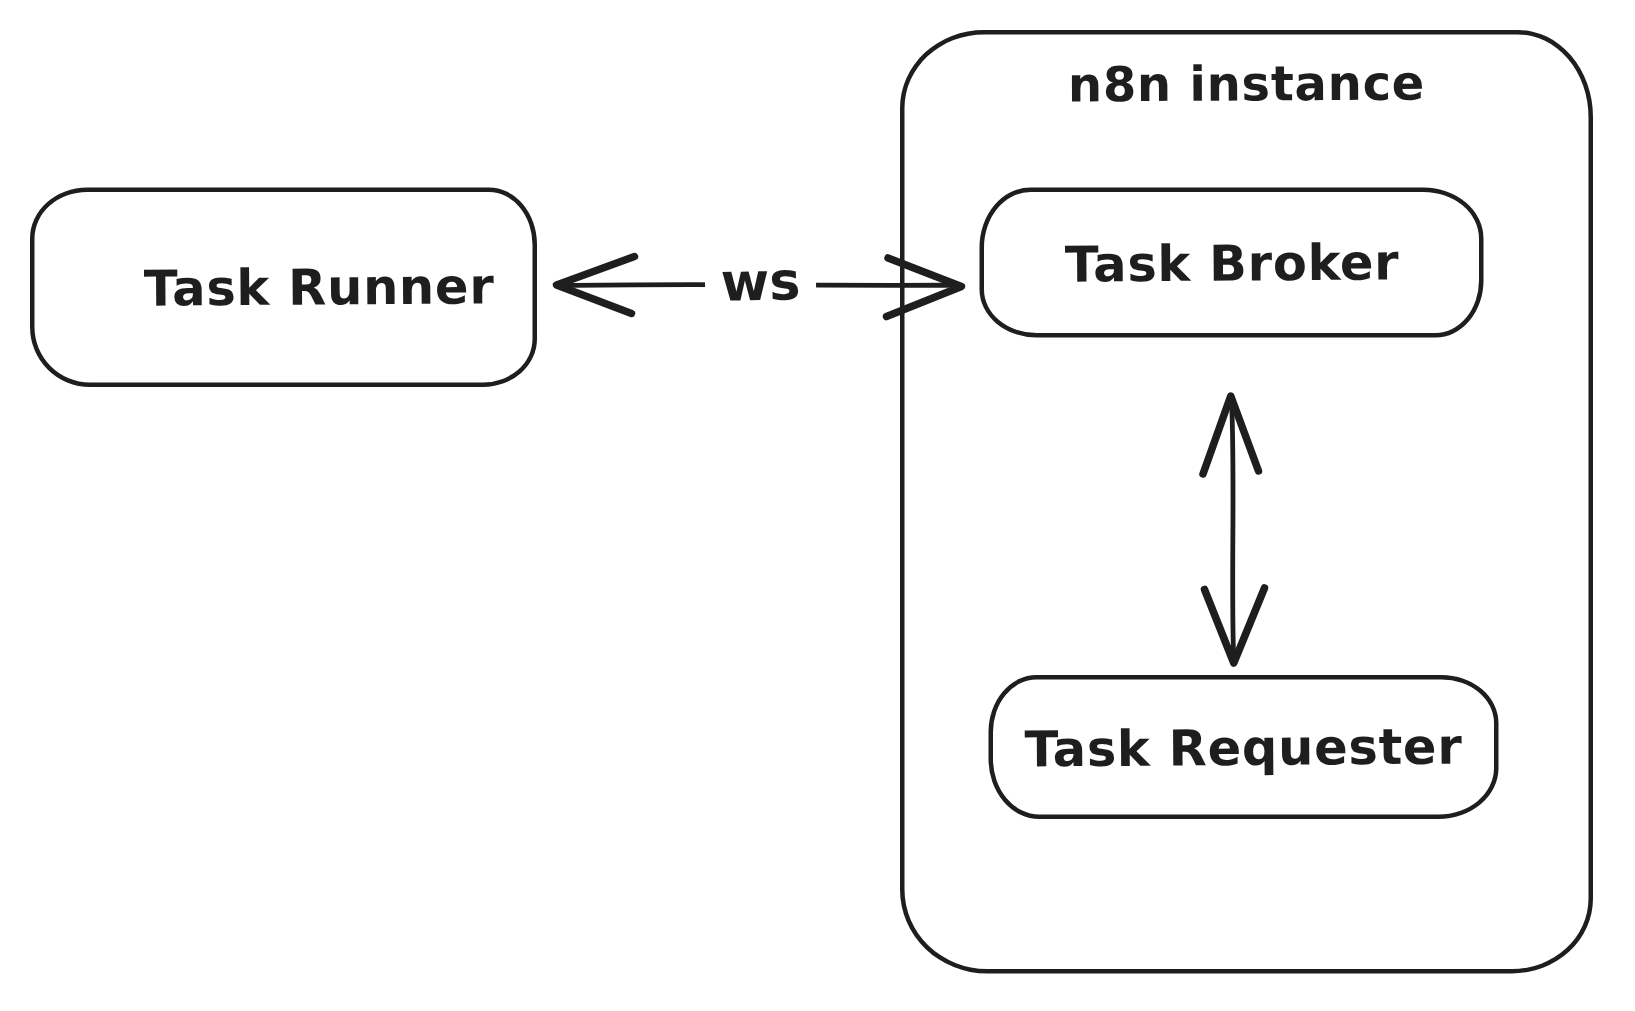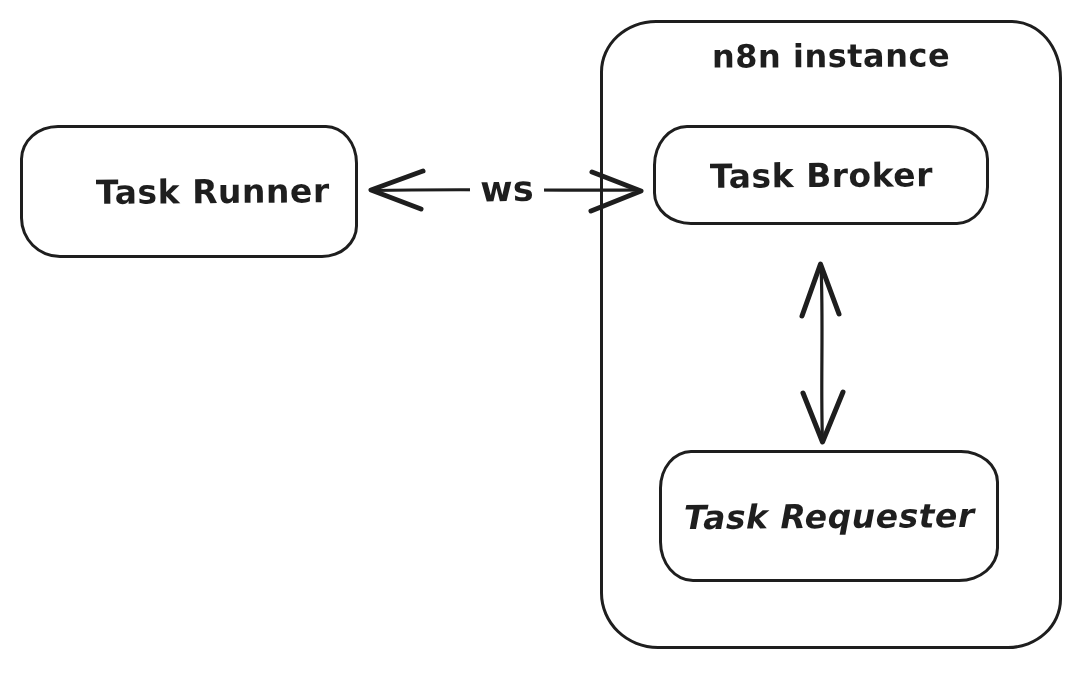--- a/index.html
+++ b/index.html
@@ -37,23 +37,22 @@
   .node-task-runner {
     left: 20px; top: 125px; width: 338px; height: 133px;
     border-radius: 38px 32px 36px 40px / 34px 38px 32px 40px;
     padding-left: 48px;
   }
   .node-task-broker {
     left: 653px; top: 125px; width: 336px; height: 100px;
     border-radius: 34px 40px 32px 38px / 40px 34px 38px 32px;
   }
   .node-task-requester {
-    left: 659px; top: 450px; width: 340px; height: 132px;
+    left: 659px; top: 450px; width: 340px; height: 96px;
     border-radius: 32px 38px 40px 34px / 38px 32px 34px 40px;
-    font-style: italic;
   }
   .container-box {
     position: absolute;
     left: 600px; top: 20px; width: 462px; height: 629px;
     border: 3.5px solid var(--stroke);
     border-radius: 56px 50px 54px 58px / 52px 58px 50px 56px;
     background: var(--bg);
     z-index: 1;
   }
   .container-label {

